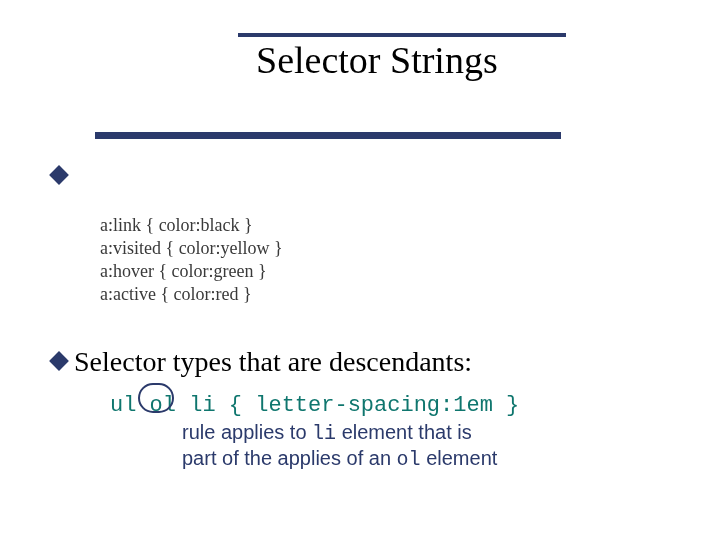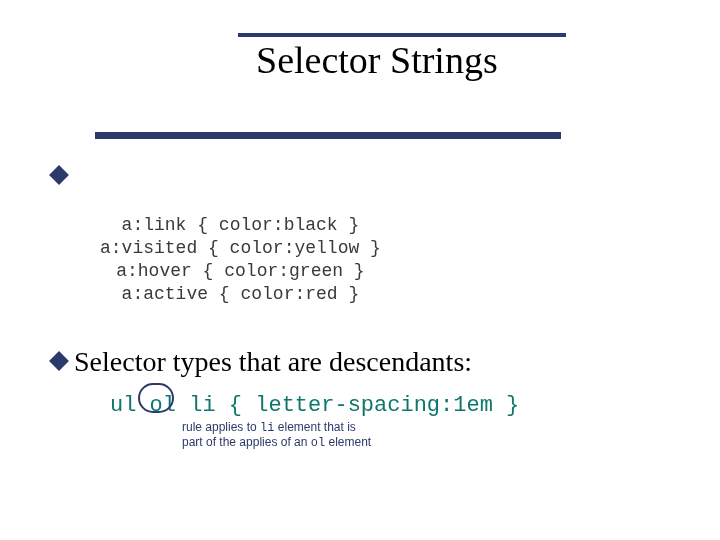--- a/index.html
+++ b/index.html
@@ -56,25 +56,24 @@
   }
   .b1 {
     position: absolute;
     top: 168px;
     left: 52px;
   }
   .code-block-1 {
     position: absolute;
     top: 214px;
     left: 100px;
-    font-family: Liberation Mono, monospace;
+    font-family: Liberation Serif, serif;
     font-size: 18px;
     line-height: 1.28;
     color: #3a3a3a;
-    text-align: center;
   }
   .code-block-1 div { white-space: pre; }
   .b2 {
     position: absolute;
     top: 346px;
     left: 52px;
   }
   .code-block-2 {
     position: absolute;
     top: 393px;
@@ -92,21 +91,21 @@
     height: 30px;
     border: 2px solid #2b3a6b;
     border-radius: 50% / 60%;
     pointer-events: none;
   }
   .annotation {
     position: absolute;
     top: 420px;
     left: 182px;
     font-family: Arial, Helvetica, sans-serif;
-    font-size: 12px;
+    font-size: 20px;
     color: #2b3a6b;
     line-height: 1.2;
   }
   .annotation .mono {
     font-family: "Courier New", Courier, monospace;
   }
 </style>
 </head>
 <body>
 

